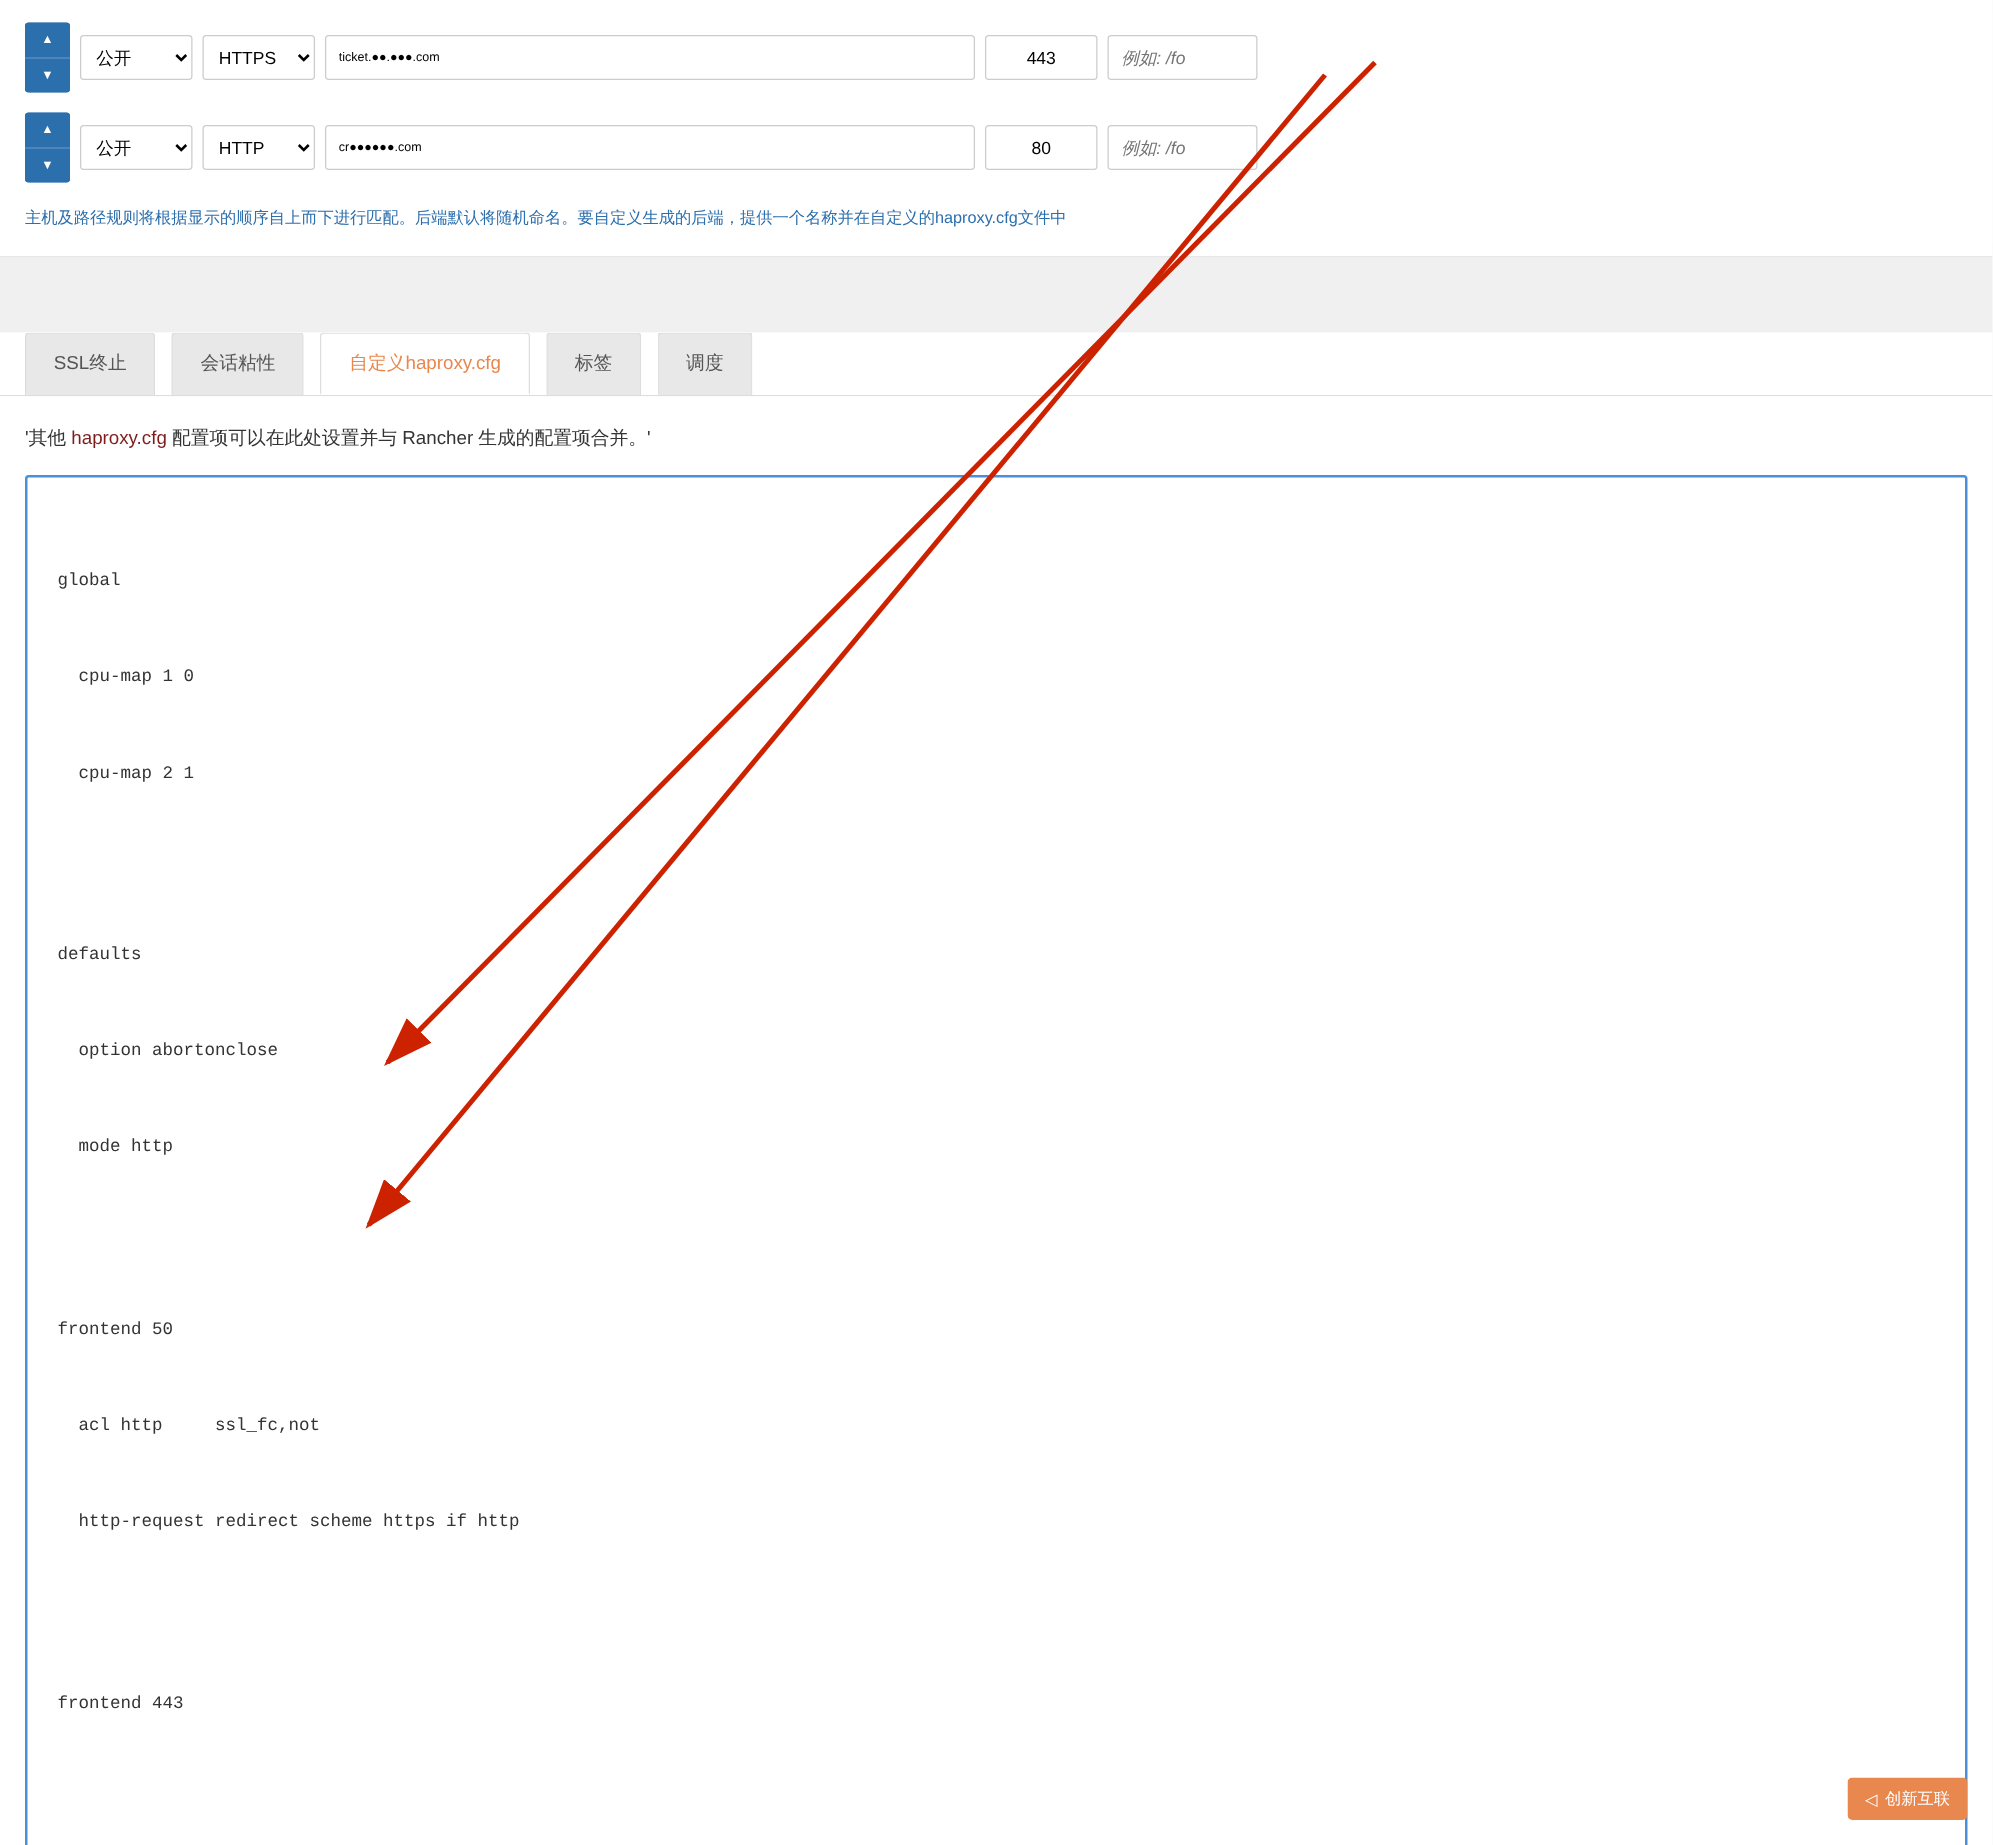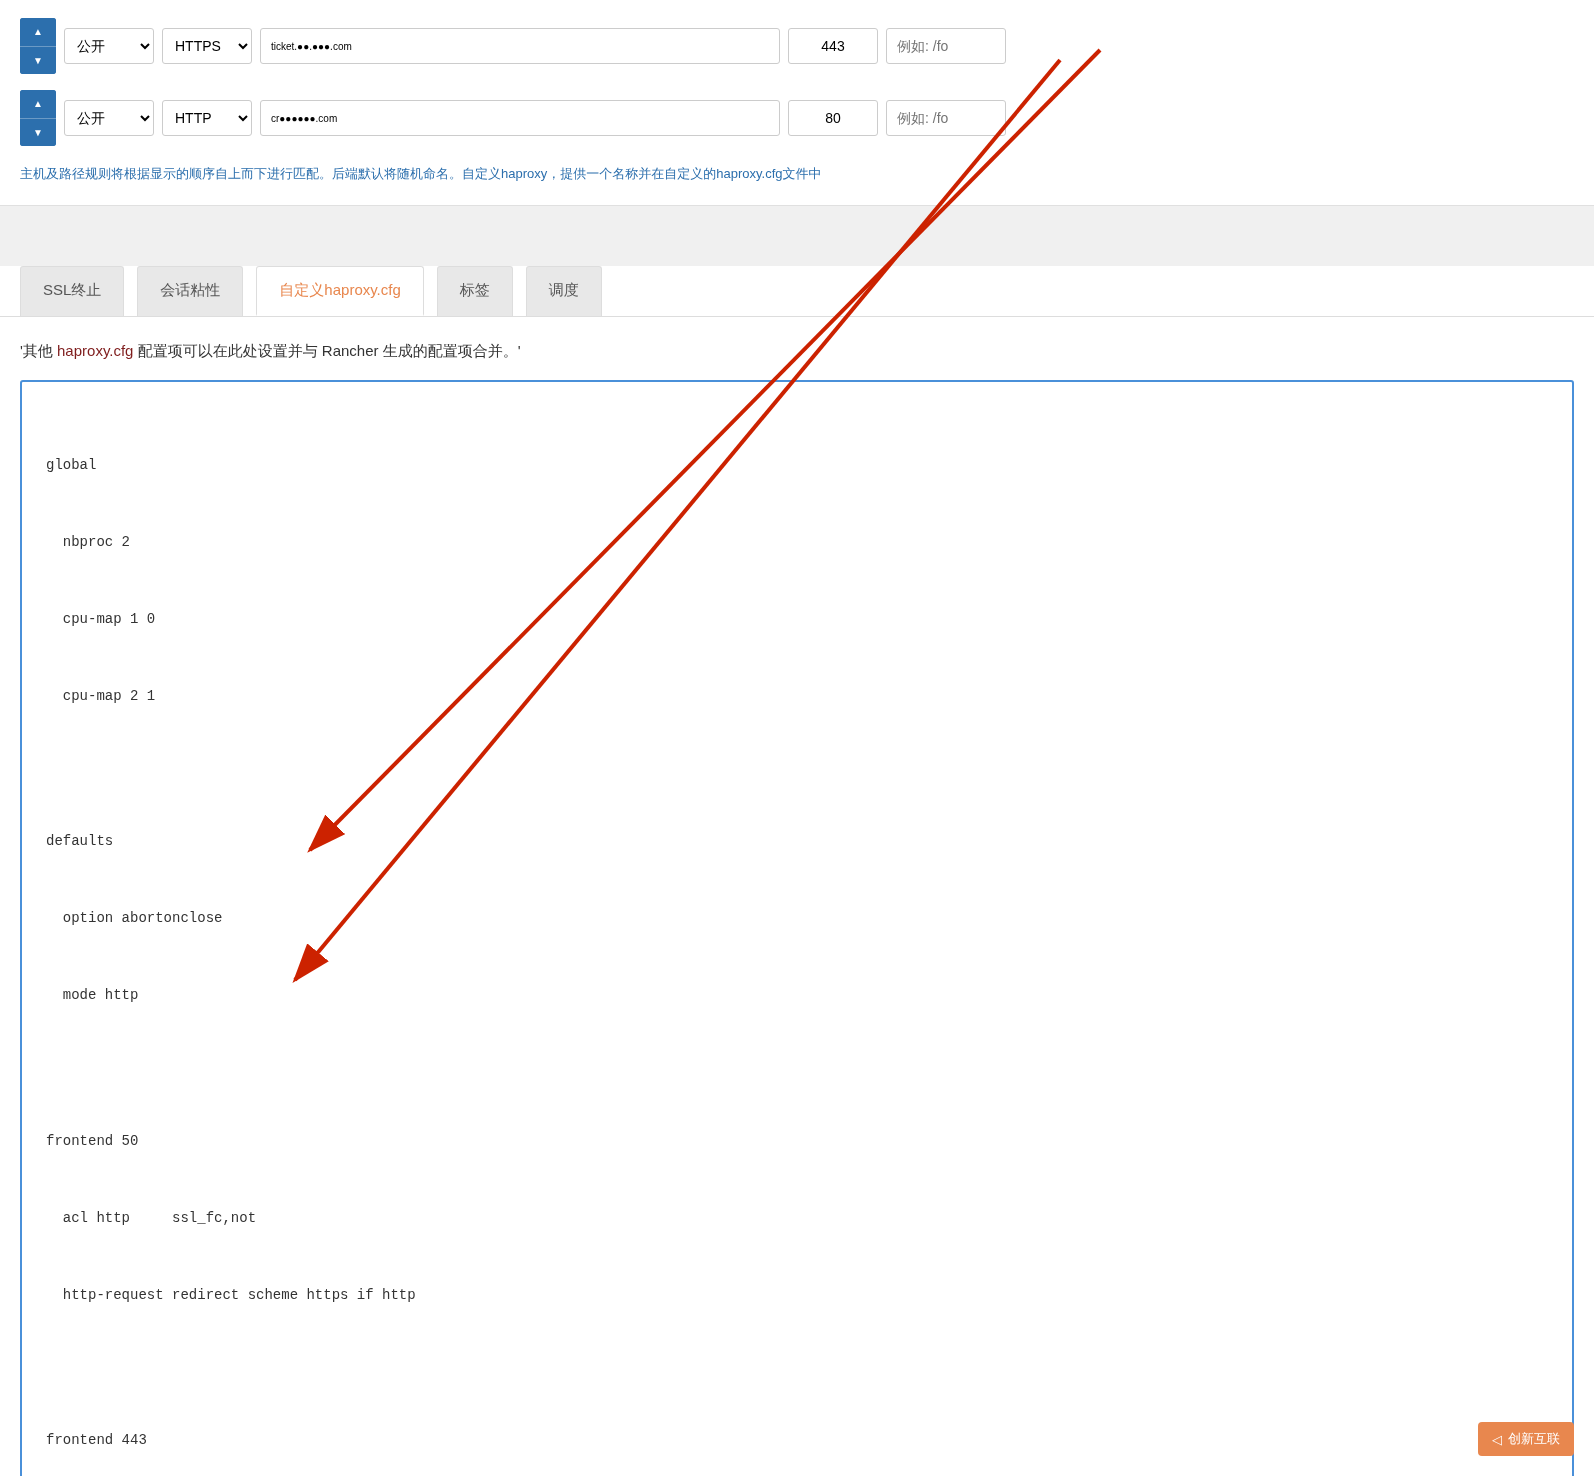--- a/index.html
+++ b/index.html
@@ -88,20 +88,21 @@
     }
 
     .placeholder-input {
       height: 36px;
       border: 1px solid #ccc;
       border-radius: 3px;
       padding: 0 10px;
       font-size: 14px;
       width: 120px;
       color: #aaa;
+      font-style: italic;
     }
 
     .info-text {
       padding: 10px 20px;
       color: #2c6fad;
       font-size: 13px;
       line-height: 1.6;
       background: #fff;
     }
 
@@ -242,21 +243,21 @@
         <option>公开</option>
       </select>
       <select class="select-field">
         <option>HTTP</option>
       </select>
       <input type="text" class="text-input" value="cr●●●●●●.com" style="">
       <input type="text" class="number-input" value="80" style="">
       <input type="text" class="placeholder-input" placeholder="例如: /fo" style="">
     </div>
 
-    <div class="info-text">主机及路径规则将根据显示的顺序自上而下进行匹配。后端默认将随机命名。自定义haproxy，提供一个名称并在自定义的haproxy.cfg文件中</div>
+    <div class="info-text">主机及路径规则将根据显示的顺序自上而下进行匹配。后端默认将随机命名。要自定义生成的后端，提供一个名称并在自定义的haproxy.cfg文件中</div>
   </div>
 
   <div class="gray-spacer"></div>
 
   <div class="tabs-section">
     <div class="tabs-container">
       <div class="tab-item">SSL终止</div>
       <div class="tab-item">会话粘性</div>
       <div class="tab-item active">自定义haproxy.cfg</div>
       <div class="tab-item">标签</div>
@@ -264,21 +265,20 @@
     </div>
   </div>
 
   <div class="content-section">
     <div class="description-text">
       '其他 <a href="#">haproxy.cfg</a> 配置项可以在此处设置并与 Rancher 生成的配置项合并。'
     </div>
 
     <div class="code-editor">
       <span class="code-line">global</span>
-      <span class="code-line">  nbproc 2</span>
       <span class="code-line">  cpu-map 1 0</span>
       <span class="code-line">  cpu-map 2 1</span>
       <span class="code-line empty"></span>
       <span class="code-line">defaults</span>
       <span class="code-line">  option abortonclose</span>
       <span class="code-line">  mode http</span>
       <span class="code-line empty"></span>
       <span class="code-line">frontend 50</span>
       <span class="code-line">  acl http     ssl_fc,not</span>
       <span class="code-line">  http-request redirect scheme https if http</span>

